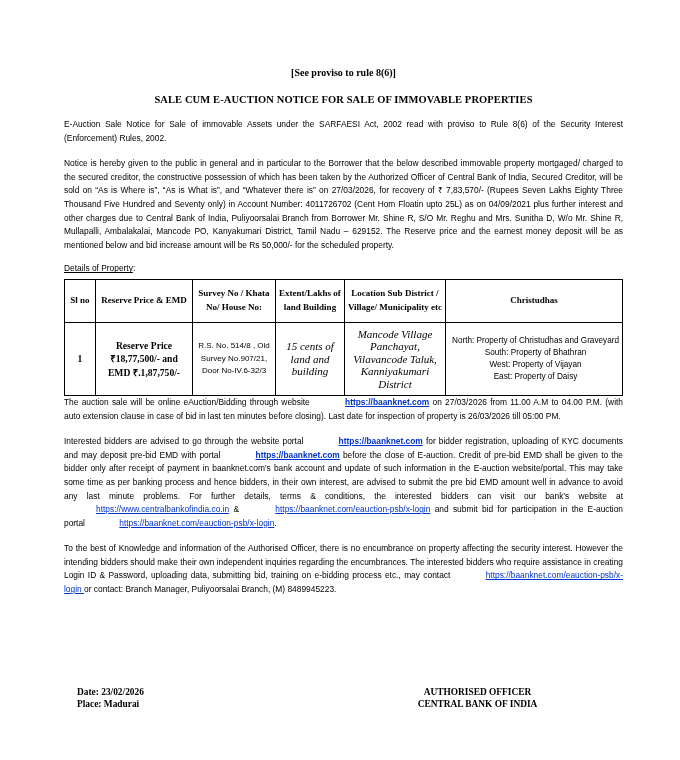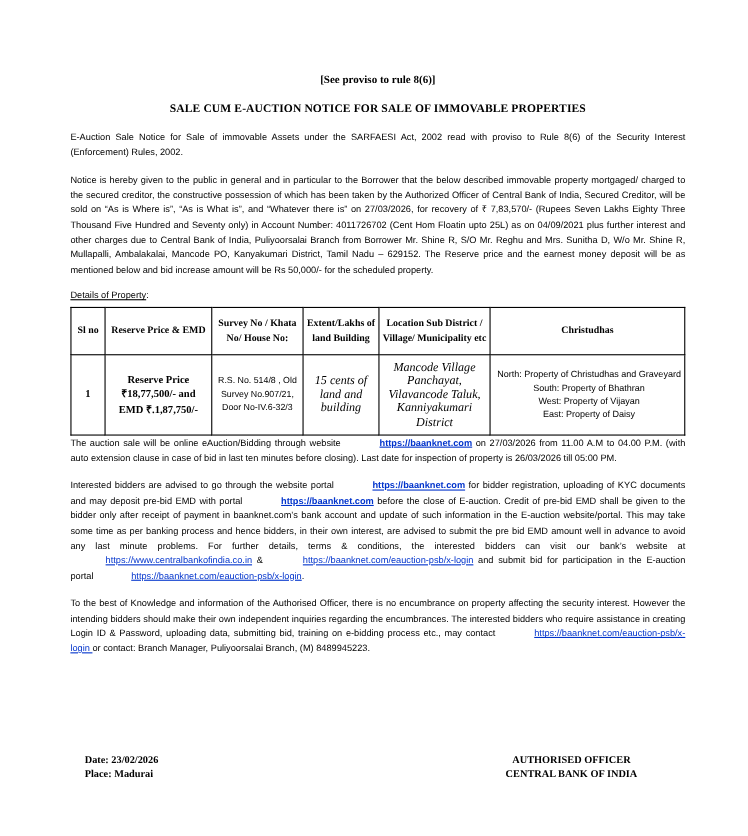--- a/index.html
+++ b/index.html
@@ -17,21 +17,21 @@
   table.prop { border-collapse: collapse; width: 558px; margin-top: 3px; table-layout: fixed; }
   table.prop th, table.prop td { border: 1.4px solid #000; padding: 0 2px; vertical-align: middle; text-align: center; }
   table.prop th { font-family: "Liberation Serif", serif; font-weight: bold; font-size: 9px; line-height: 13.5px; height: 42px; }
   table.prop td { height: 72px; }
   .td-serif { font-family: "Liberation Serif", serif; font-size: 11px; line-height: 12.5px; font-style: italic; }
   .td-serif-b { font-family: "Liberation Serif", serif; font-size: 9.6px; line-height: 13.5px; font-weight: bold; text-align: right; }
   .td-sans { font-family: "Liberation Sans", sans-serif; font-size: 8px; line-height: 12.5px; }
   .td-bound { font-family: "Liberation Sans", sans-serif; font-size: 8.2px; line-height: 12.2px; text-align: right; padding-left: 5px !important; }
   .sign { position: absolute; top: 687px; font-family: "Liberation Serif", serif; font-weight: bold; font-size: 9.4px; line-height: 11.5px; }
   .sign-left { left: 64px; margin-left: 13px; }
-  .sign-right { left: 432px; width: 175px; text-align: center; }
+  .sign-right { left: 390px; width: 175px; text-align: center; }
 </style>
 </head>
 <body>
 
 <div class="page">
 
   <div class="h-app">[See proviso to rule 8(6)]</div>
   <div class="h-title">SALE CUM E-AUCTION NOTICE FOR SALE OF IMMOVABLE PROPERTIES</div>
 
   <p class="para b gap12" style="margin-bottom:0">E-Auction Sale Notice for Sale of immovable Assets under the SARFAESI Act, 2002 read with proviso to Rule 8(6) of the Security Interest (Enforcement) Rules, 2002.</p>

